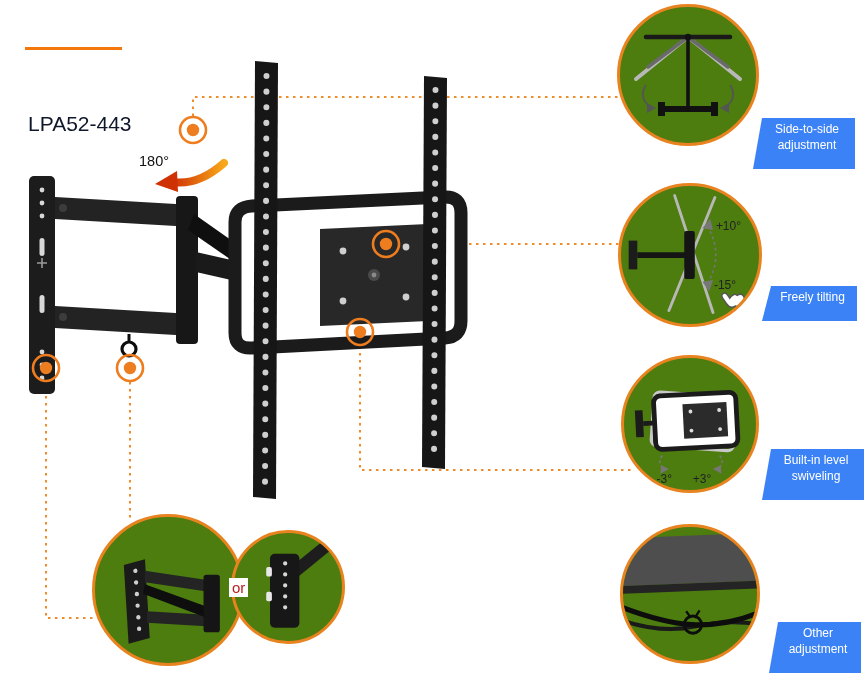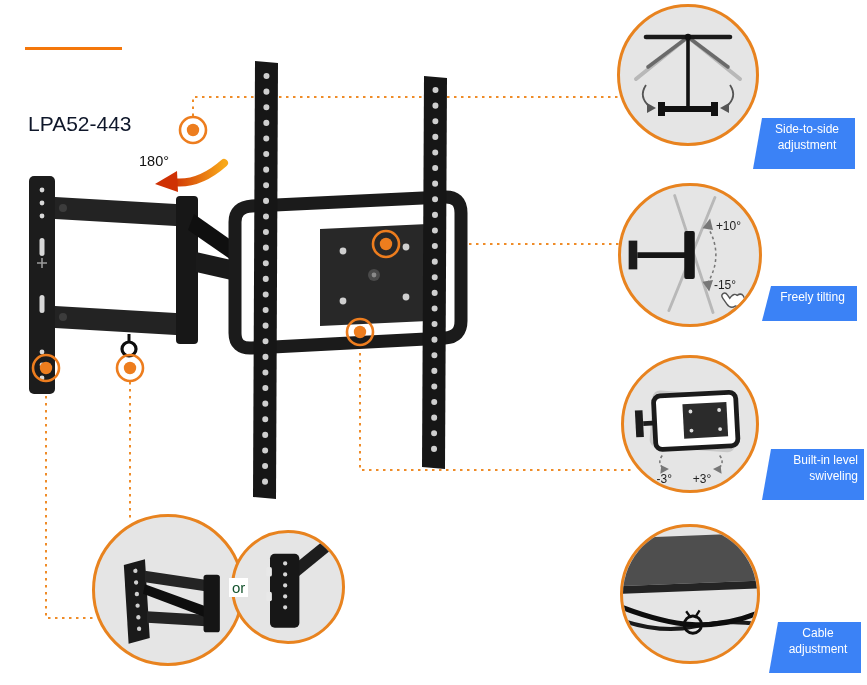--- a/index.html
+++ b/index.html
@@ -2,25 +2,25 @@
 <html><head>
 <meta charset="utf-8">
 <style>
   * { margin:0; padding:0; box-sizing:border-box; }
   html,body { width:867px; height:685px; background:#fff; font-family:"Liberation Sans", sans-serif; }
   .page { position:relative; width:867px; height:685px; background:#fff; overflow:hidden; }
   .scene { position:absolute; left:0; top:0; z-index:1; }
   .title { position:absolute; left:24px; top:8px; font-size:31px; font-weight:bold; color:#f4770b; z-index:4; letter-spacing:.5px; }
   .title-underline { position:absolute; left:25px; top:47px; width:97px; height:3px; background:#f4770b; z-index:4; }
   .model { position:absolute; left:28px; top:112px; font-size:21px; color:#0f172a; z-index:4; }
-  .callout { position:absolute; border:3.5px solid #e8831f; border-radius:50%; background:#e5e5e5; overflow:hidden; z-index:2;
+  .callout { position:absolute; border:3.5px solid #e8831f; border-radius:50%; background:#4d7c0f; overflow:hidden; z-index:2;
              display:flex; align-items:center; justify-content:center; }
   .ribbon { position:absolute; background:#3b82f6; color:#fff; font-size:12px; line-height:16px; text-align:center;
             padding:3px 6px 16px 12px; clip-path:polygon(9px 0, 100% 0, 100% 100%, 0 100%); z-index:3; }
-  .or { position:absolute; font-size:15px; color:#14532d; background:#fff; padding:1px 3px; z-index:3; }
+  .or { position:absolute; font-size:15px; color:#b91c1c; background:#fff; padding:1px 3px; z-index:3; }
   svg text { font-family:"Liberation Sans", sans-serif; }
 </style>
 </head>
 <body>
 
 <div class="page">
 
   <div class="title-underline"></div>
   <div class="model">LPA52-443</div>
 
@@ -230,24 +230,24 @@
 
   <div class="ribbon" style="left:753px; top:118px; width:102px;">
     <div>Side-to-side</div>
     <div>adjustment</div>
   </div>
 
   <div class="ribbon" style="left:762px; top:286px; width:95px;">
     <div>Freely tilting</div>
   </div>
 
-  <div class="ribbon" style="left:762px; top:449px; width:102px;text-align:right;">
+  <div class="ribbon" style="left:762px; top:449px; width:102px;">
     <div>Built-in level</div>
     <div>swiveling</div>
   </div>
 
   <div class="ribbon" style="left:769px; top:622px; width:92px;">
-    <div>Cable</div>
+    <div>Other</div>
     <div>adjustment</div>
   </div>
 
 
 </div>
 
 </body></html>

